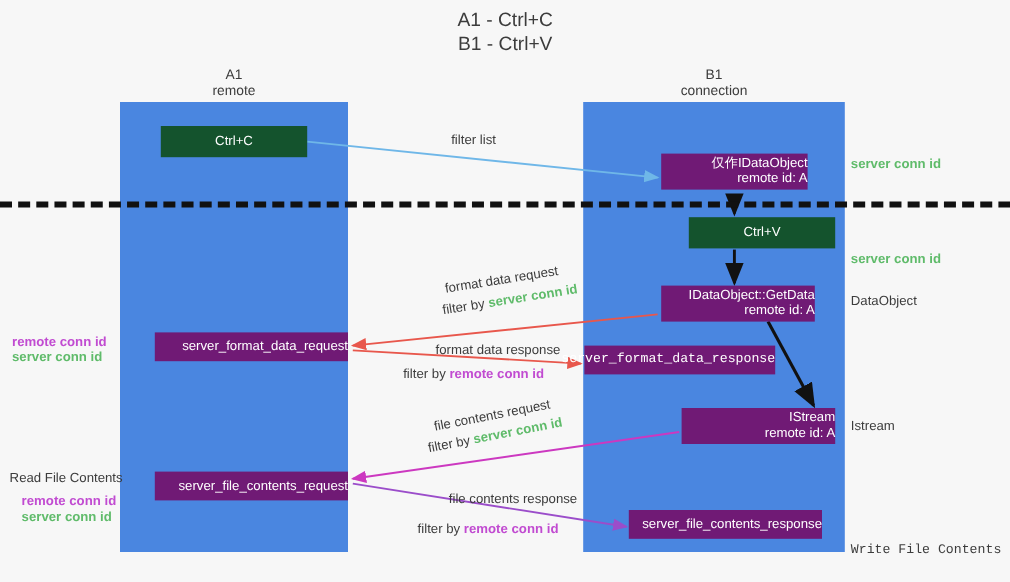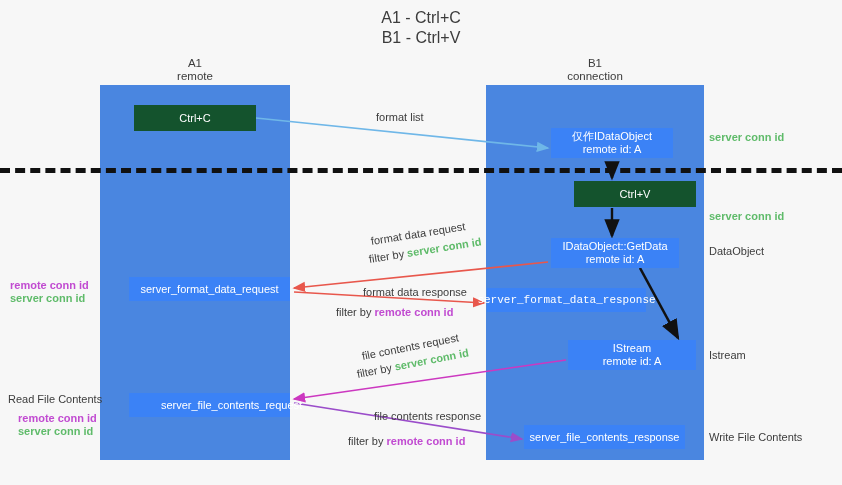--- a/index.html
+++ b/index.html
@@ -24,21 +24,21 @@
   }
 
   .lane{position:absolute;background:#4a86e0;}
 
   .box{
     position:absolute;box-sizing:border-box;
     display:flex;flex-direction:column;align-items:center;justify-content:center;
     color:#ffffff;font-size:11px;line-height:13px;text-align:center;
   }
   .box.green{background:#14532d;}
-  .box.orange{background:#3b82f6;}
+  .box.orange{background:#701a75;align-items:flex-end;}
 
   .dashline{
     position:absolute;left:0;top:168px;width:842px;height:0;
     border-top:5px dashed #111111;
   }
 
   .lbl{position:absolute;font-size:11px;line-height:13px;color:#3c3c3c;white-space:nowrap;}
   .lbl.green{color:#5fbb6a;font-weight:bold;}
   .lbl.purple{color:#c14bd1;font-weight:bold;}
   .rot-a{transform:rotate(-9deg);transform-origin:left center;}
@@ -132,27 +132,27 @@
   <div class="box orange" style="left:129px;top:393px;width:161px;height:24px;padding-left:44px;">
     <span>server_file_contents_request</span>
   </div>
 
   <div class="box orange" style="left:524px;top:425px;width:161px;height:24px;">
     <span>server_file_contents_response</span>
   </div>
 
   <div class="dashline"></div>
 
-  <div class="lbl" style="left:376px;top:111px;">format list</div>
+  <div class="lbl" style="left:376px;top:111px;">filter list</div>
 
   <div class="lbl green" style="left:709px;top:131px;">server conn id</div>
   <div class="lbl green" style="left:709px;top:210px;">server conn id</div>
   <div class="lbl" style="left:709px;top:245px;">DataObject</div>
   <div class="lbl" style="left:709px;top:349px;">Istream</div>
-  <div class="lbl" style="left:709px;top:431px;">Write File Contents</div>
+  <div class="lbl" style="left:709px;top:453px;font-family:Liberation Mono, monospace;">Write File Contents</div>
 
   <div class="lbl rot-a" style="left:371px;top:235px;">format data request</div>
   <div class="lbl mix rot-a" style="left:369px;top:253px;"><span>filter by</span> <span class="g">server conn id</span></div>
 
   <div class="lbl" style="left:363px;top:286px;">format data response</div>
   <div class="lbl mix" style="left:336px;top:306px;"><span>filter by</span> <span class="p">remote conn id</span></div>
 
   <div class="lbl rot-b" style="left:362px;top:350px;">file contents request</div>
   <div class="lbl mix rot-b" style="left:357px;top:368px;"><span>filter by</span> <span class="g">server conn id</span></div>
 

